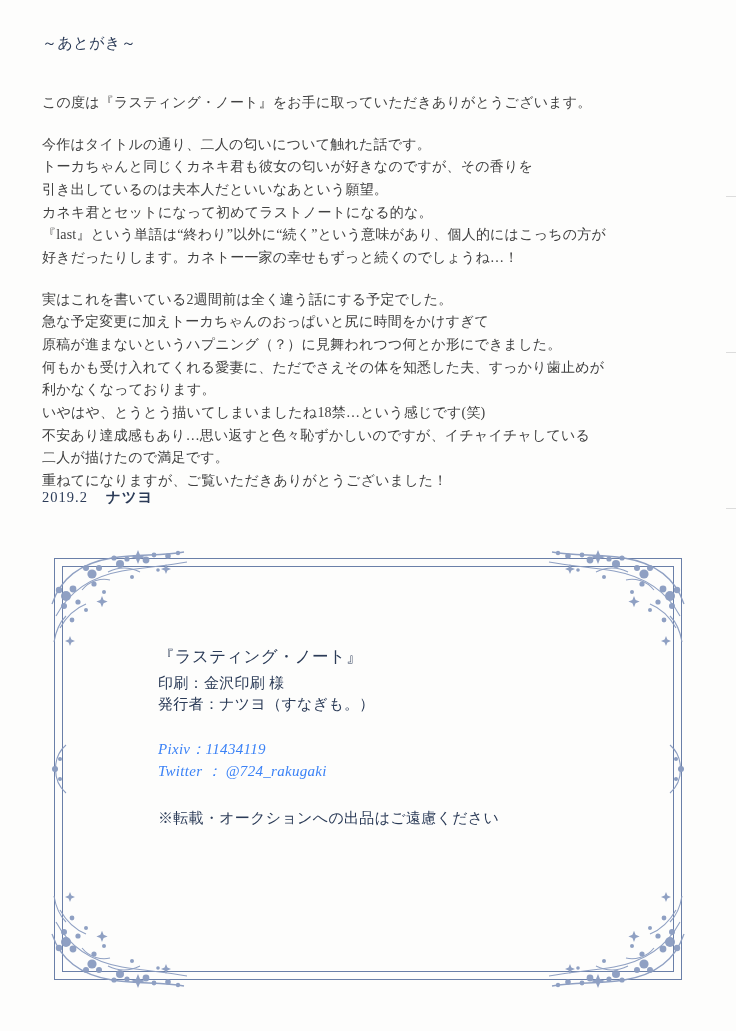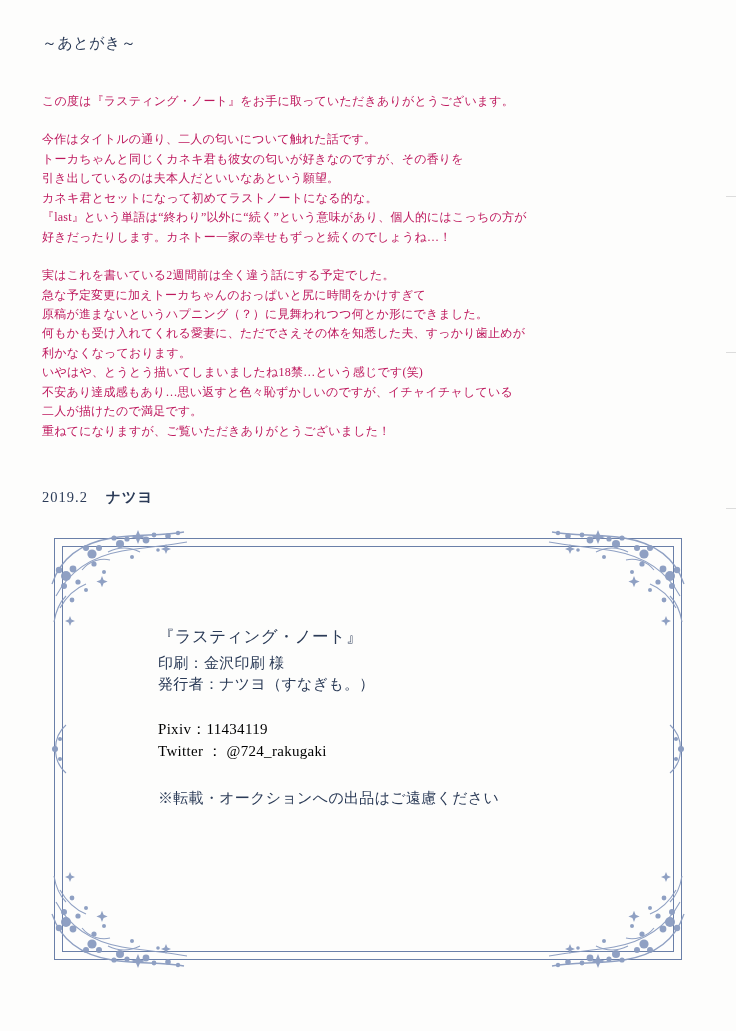--- a/index.html
+++ b/index.html
@@ -28,23 +28,23 @@
     top: 34px;
     width: 650px;
   }
   .aw-title {
     font-size: 15px;
     letter-spacing: 0.5px;
     color: #2b3b57;
     margin-bottom: 39px;
   }
   .aw-para {
-    font-size: 12px;
+    font-size: 14px;
     line-height: 1.62;
-    color: #be185d;
+    color: #404040;
     margin: 0 0 19px 0;
     letter-spacing: 0.2px;
   }
   .aw-para.tight {
     margin-bottom: 0;
   }
   .aw-line {
     display: block;
     white-space: pre-wrap;
   }
@@ -59,21 +59,21 @@
   }
   .signature .sig-name {
     margin-left: 18px;
     font-weight: bold;
   }
 
   
   .colophon {
     position: absolute;
     left: 40px;
-    top: 524px;
+    top: 544px;
     width: 656px;
     height: 450px;
   }
   .frame-outer {
     position: absolute;
     left: 14px;
     top: 14px;
     right: 14px;
     bottom: 14px;
     border: 1.6px solid #6a7fa8;
@@ -127,23 +127,24 @@
     font-size: 15px;
     color: #2b3b57;
     line-height: 1.42;
     letter-spacing: 0.3px;
   }
   .colo-group-contact {
     margin-top: 22px;
   }
   .colo-contact {
     font-size: 15px;
-    color: #000000;
+    color: #3b82f6;
     line-height: 1.5;
     letter-spacing: 0.3px;
+    font-style: italic;
   }
   .colo-notice {
     margin-top: 26px;
     font-size: 15px;
     color: #2b3b57;
     letter-spacing: 0.3px;
   }
 
   
   .edge-mark {

